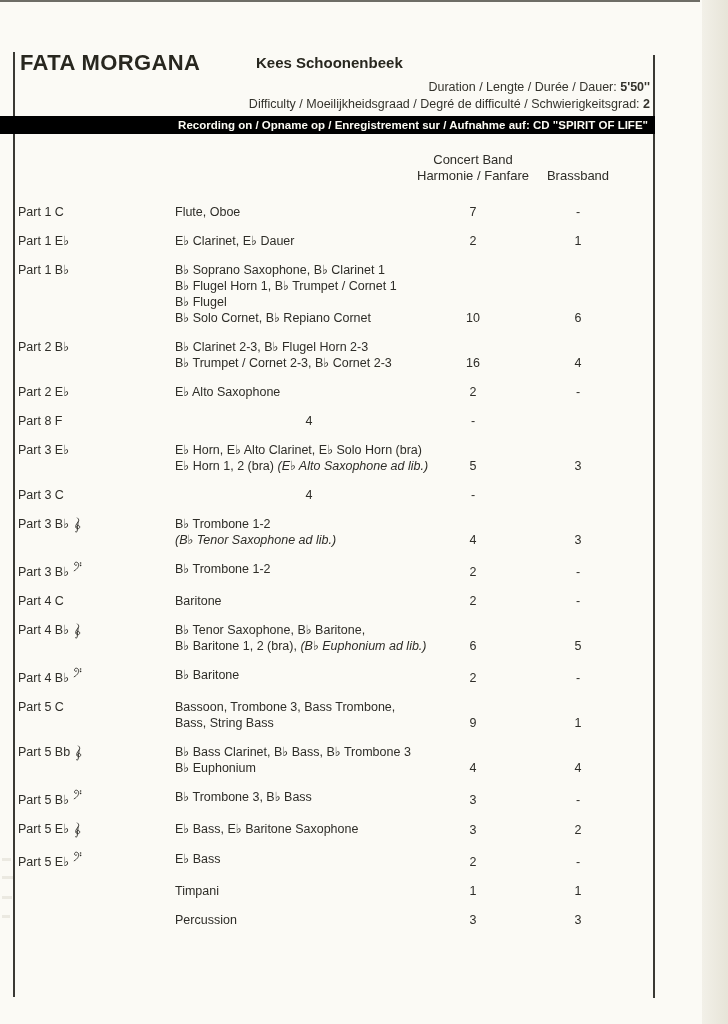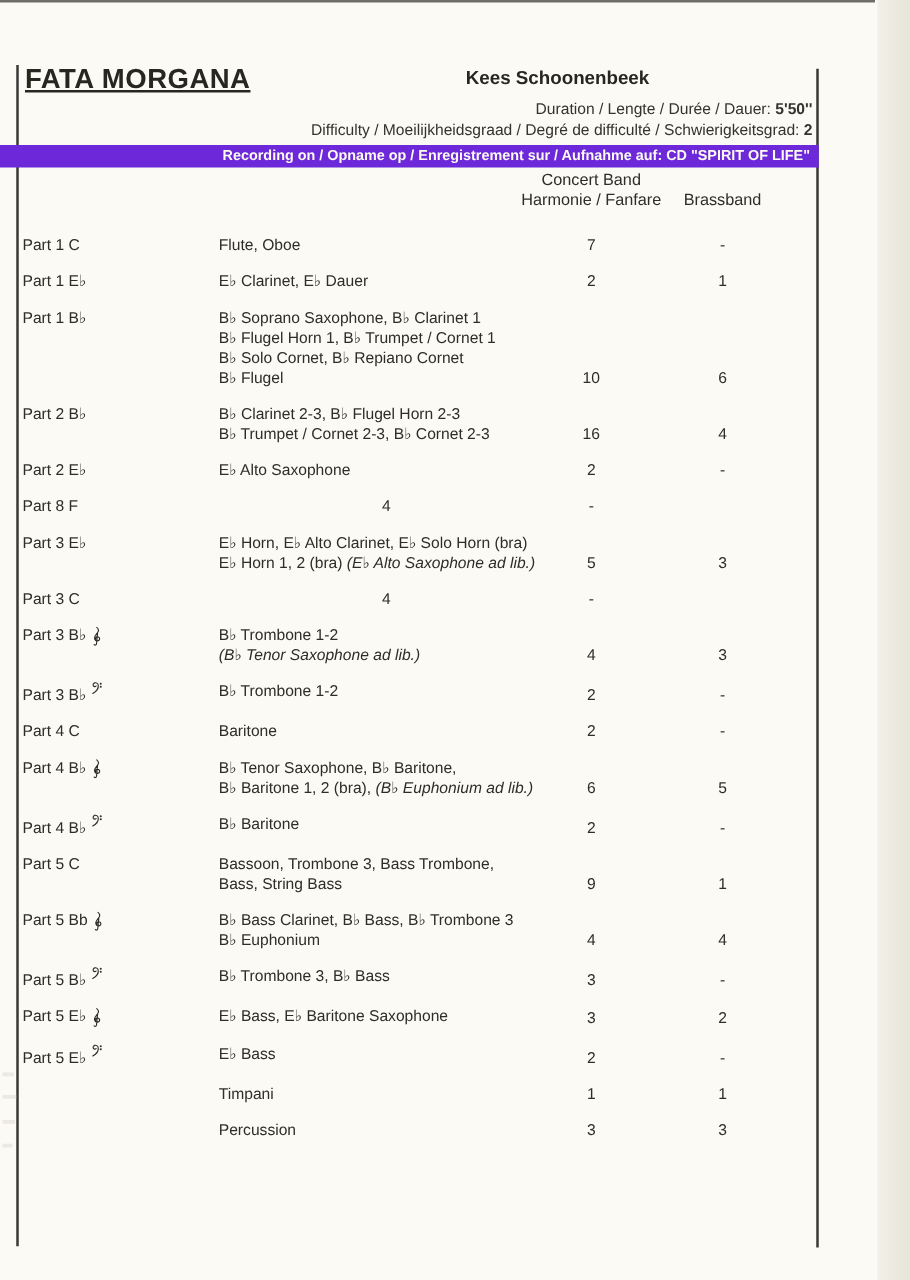--- a/index.html
+++ b/index.html
@@ -9,35 +9,35 @@
     font-family:"Liberation Sans","DejaVu Sans",sans-serif;
     color:#2e2d28;
   }
   .edge-strip{position:absolute;top:0;right:0;width:26px;height:1024px;
     background:linear-gradient(to right,#f2f0e8,#e7e4d8);}
   .top-line{position:absolute;top:0;left:0;width:700px;height:2px;background:#6e6d66;}
   .rule-left{position:absolute;left:13px;top:52px;width:2px;height:945px;background:#3a3934;}
   .rule-right{position:absolute;left:653px;top:55px;width:2px;height:943px;background:#3a3934;}
 
   .title{position:absolute;left:20px;top:50px;font-size:22px;font-weight:800;
-    letter-spacing:.4px;color:#28271f;white-space:nowrap;text-decoration:underline;}
-  .composer{position:absolute;left:246px;top:54px;width:400px;text-align:center;
+    letter-spacing:.4px;color:#28271f;white-space:nowrap;}
+  .composer{position:absolute;left:256px;top:54px;width:400px;text-align:left;
     font-size:15px;font-weight:700;color:#28271f;}
   .meta-line{position:absolute;left:150px;width:500px;text-align:right;
     font-size:12.5px;color:#34332c;white-space:nowrap;}
   .meta-duration{top:80px;}
   .meta-difficulty{top:97px;}
   .meta-line b{font-weight:700;}
 
   .rec-bar{position:absolute;left:0;top:116px;width:655px;height:18px;
-    background:#6d28d9;color:#fcfbf4;font-size:11.5px;font-weight:700;
+    background:#000000;color:#fcfbf4;font-size:11.5px;font-weight:700;
     line-height:18px;text-align:right;box-sizing:border-box;padding-right:7px;
     white-space:nowrap;}
 
-  .tbl{position:absolute;left:18px;top:136px;width:640px;}
+  .tbl{position:absolute;left:18px;top:152px;width:640px;}
   .grid{display:grid;grid-template-columns:157px 268px 60px 150px;}
   .thead{margin-bottom:20px;}
   .th-concert{grid-column:3;text-align:center;font-size:13px;line-height:16px;
     white-space:nowrap;justify-self:center;}
   .th-brass{grid-column:4;text-align:left;font-size:13px;align-self:end;
     line-height:16px;white-space:nowrap;justify-self:center;}
 
   .row{display:grid;grid-template-columns:157px 268px 60px 150px;margin-bottom:13px;}
   .c-part{align-self:start;font-size:12.5px;line-height:16px;white-space:nowrap;}
   .c-instr{align-self:start;font-size:12.5px;line-height:16px;}
@@ -88,22 +88,22 @@
           <div class="iline"><span>E♭ Clarinet, E♭ Dauer</span></div>
         </div>
         <div class="c-num">2</div>
         <div class="c-num">1</div>
       </div>
       <div class="row">
         <div class="c-part">Part 1 B♭</div>
         <div class="c-instr">
           <div class="iline"><span>B♭ Soprano Saxophone, B♭ Clarinet 1</span></div>
           <div class="iline"><span>B♭ Flugel Horn 1, B♭ Trumpet / Cornet 1</span></div>
+          <div class="iline"><span>B♭ Flugel</span></div>
           <div class="iline"><span>B♭ Solo Cornet, B♭ Repiano Cornet</span></div>
-          <div class="iline"><span>B♭ Flugel</span></div>
         </div>
         <div class="c-num">10</div>
         <div class="c-num">6</div>
       </div>
       <div class="row">
         <div class="c-part">Part 2 B♭</div>
         <div class="c-instr">
           <div class="iline"><span>B♭ Clarinet 2-3, B♭ Flugel Horn 2-3</span></div>
           <div class="iline"><span>B♭ Trumpet / Cornet 2-3, B♭ Cornet 2-3</span></div>
         </div>

